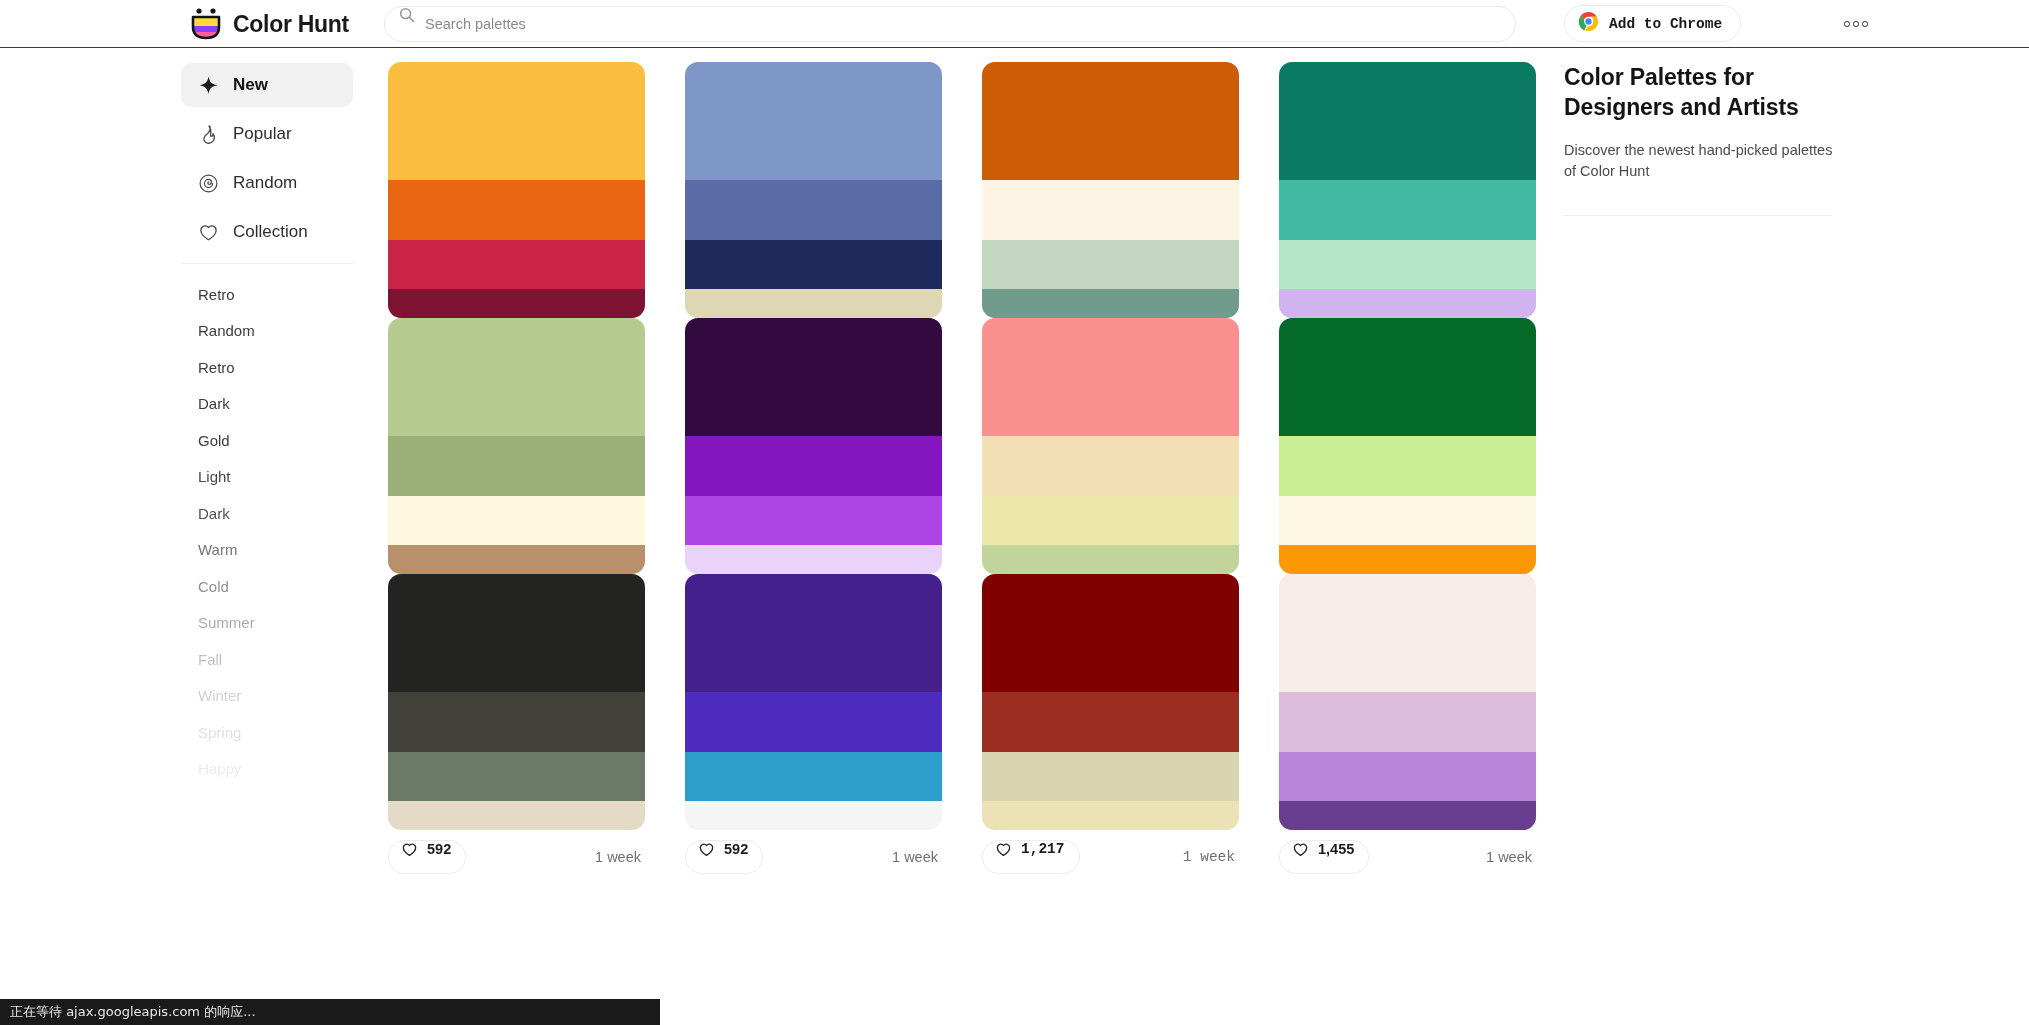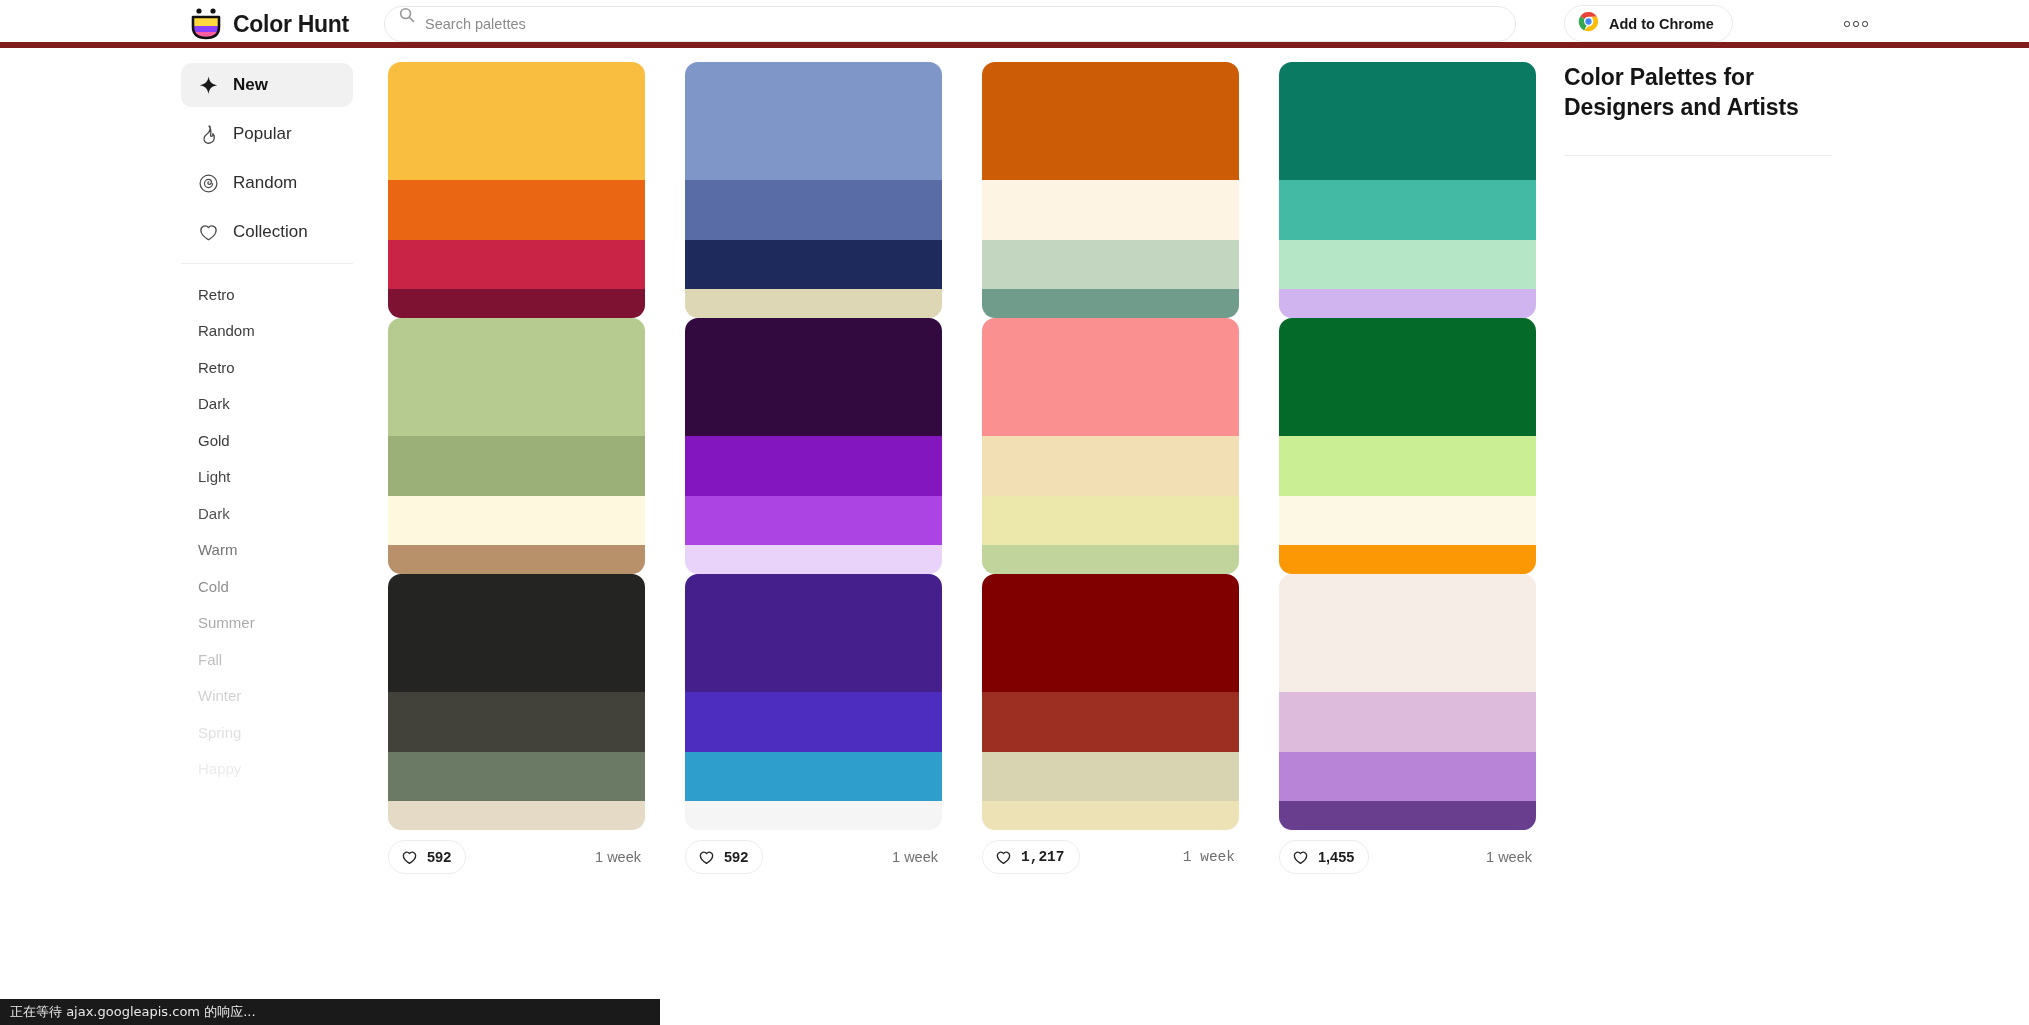--- a/index.html
+++ b/index.html
@@ -8,21 +8,21 @@
     background: #ffffff;
     font-family: "Liberation Sans", sans-serif;
     overflow: hidden;
   }
   body { position: relative; }
 
   
   .topbar {
     position: absolute; top: 0; left: 0; width: 2029px; height: 48px;
     display: flex; align-items: center;
-    border-bottom: 6px solid #7f1d1d;
+    border-bottom: 1px solid #7f1d1d;
     background: #fff; z-index: 20;
   }
   .brand {
     position: absolute; left: 190px; top: 0; height: 48px;
     display: flex; align-items: center; gap: 11px;
   }
   .brand-logo { width: 32px; height: 34px; display: block; }
   .brand-name {
     font-size: 23px; font-weight: 700; color: #191919; letter-spacing: -0.3px;
   }
@@ -41,21 +41,21 @@
   }
   .search-input::placeholder { color: #8a8a8a; }
 
   .chrome-btn {
     position: absolute; left: 1564px; top: 5px;
     height: 37px; display: flex; align-items: center; gap: 10px;
     padding: 0 18px 0 13px;
     border: 1px solid #eaeaea; border-radius: 19px; background: #fff;
     cursor: pointer;
   }
-  .chrome-btn-label { font-size: 14.5px; font-weight: 700; color: #191919; white-space: nowrap; }
+  .chrome-btn-label { font-size: 14.5px; font-weight: 700; color: #191919; white-space: nowrap; font-family: Liberation Mono, monospace; }
 
   .dots-btn {
     position: absolute; left: 1838px; top: 14px;
     width: 36px; height: 20px; display: flex; align-items: center;
     justify-content: center; gap: 3.5px; cursor: pointer; background: none; border: 0;
   }
   .dots-btn i { width: 5.5px; height: 5.5px; border: 1.3px solid #2b2b2b; border-radius: 50%; display: block; }
 
   
   .sidebar { position: absolute; left: 0; top: 48px; width: 360px; height: 977px; }
@@ -89,21 +89,21 @@
   .swatches {
     width: 257px; height: 256px; border-radius: 13px; overflow: hidden;
     display: flex; flex-direction: column;
   }
   .sw { width: 100%; }
   .meta {
     height: 44px; display: flex; align-items: center;
     justify-content: space-between; padding-top: 10px;
   }
   .likes {
-    display: flex; align-items: center; gap: 9px;
+    display: flex; gap: 9px;
     height: 34px; padding: 0 14px 0 12px;
     border: 1px solid #ededed; border-radius: 17px; background: #fff; cursor: pointer;
   }
   .heart-ico { width: 17px; height: 17px; flex: 0 0 17px; display: block; }
   .likes-count { font-size: 14.5px; font-weight: 700; color: #1d1d1d; }
   .date { font-size: 14.5px; color: #6f6f6f; padding-right: 4px; }
 
   
   .rightpanel { position: absolute; left: 1564px; top: 62px; width: 280px; }
   .rp-title {
@@ -454,16 +454,17 @@
           </span>
           <span class="likes-count">1,455</span>
         </div>
         <div class="date">1 week</div>
       </div>
     </div>
   </div>
 
 <div class="rightpanel">
   <div class="rp-title">Color Palettes for Designers and Artists</div>
+  <div class="rp-desc">Discover the newest hand-picked palettes of Color Hunt</div>
   <div class="rp-rule"></div>
 </div>
 
 <div class="statusbar">正在等待 ajax.googleapis.com 的响应...</div>
 
 </body></html>

